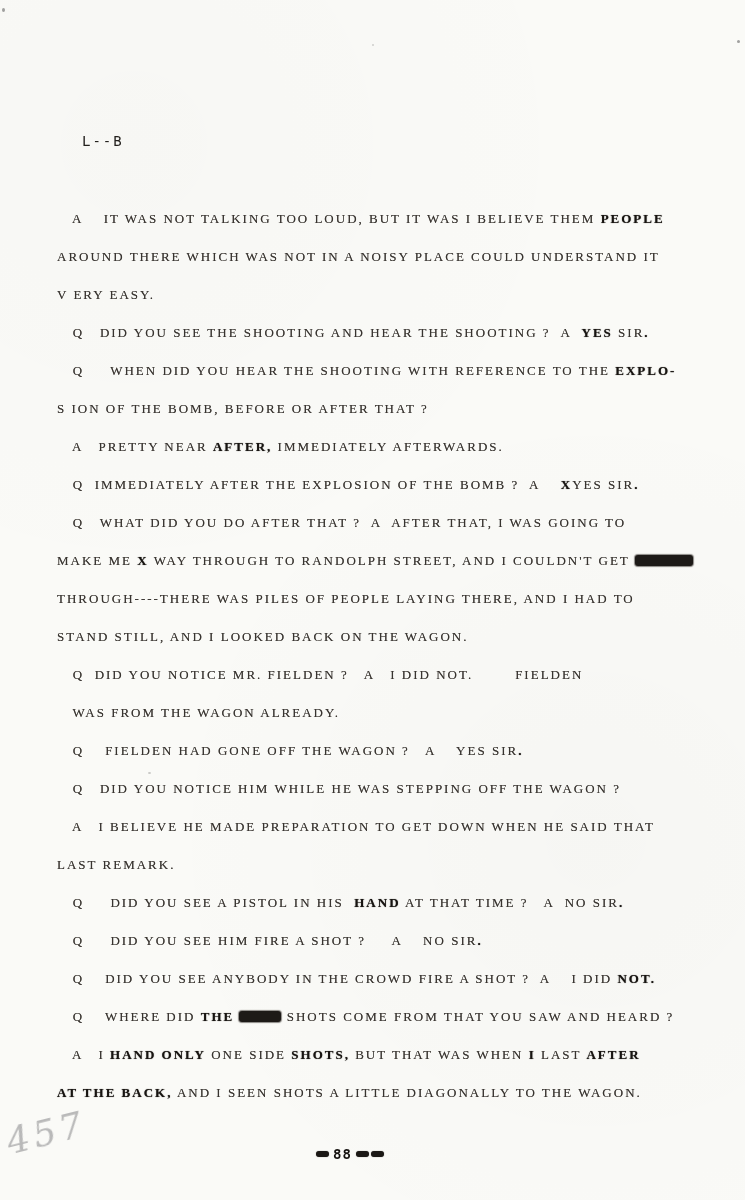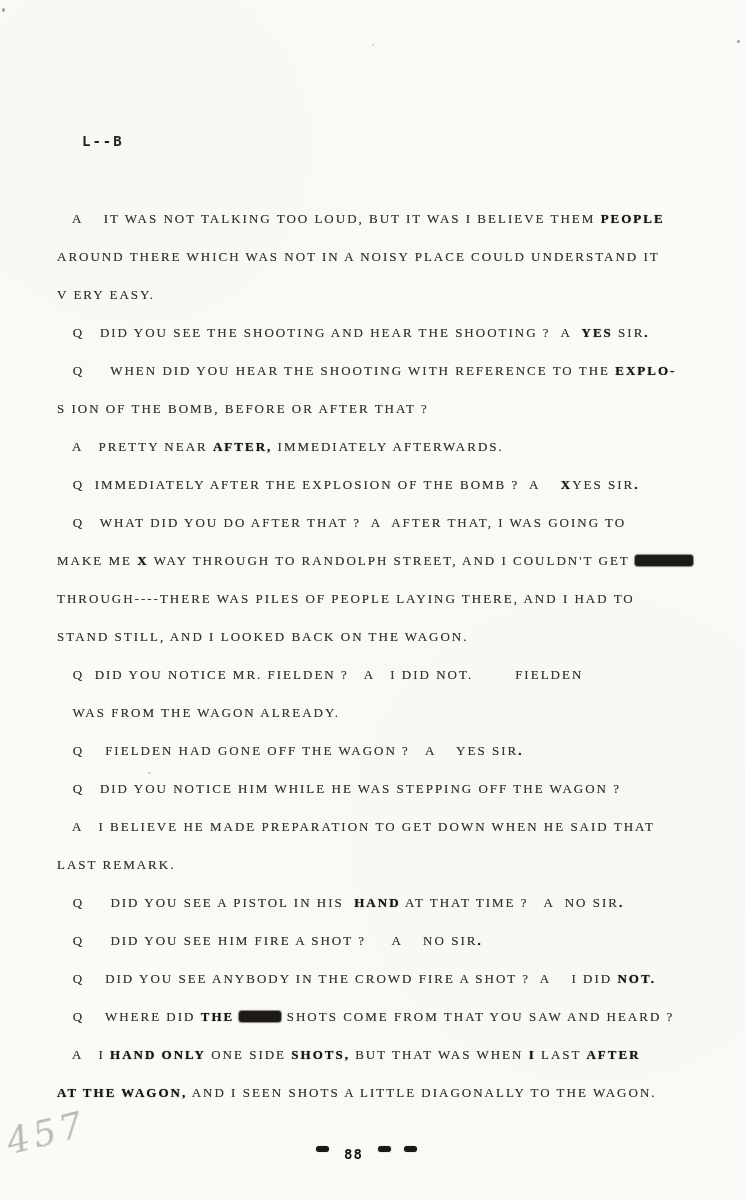--- a/index.html
+++ b/index.html
@@ -9,40 +9,40 @@
     background:
       radial-gradient(circle at 18% 12%, rgba(0,0,0,0.012), transparent 40%),
       radial-gradient(circle at 80% 70%, rgba(0,0,0,0.015), transparent 45%),
       #fafaf7;
     overflow:hidden;
     font-family:"DejaVu Sans Mono","Liberation Mono",monospace;
     color:#383430;
   }
   .exhibit-label{
     position:absolute;left:82px;top:133px;
-    font-size:14px;font-weight:bold;letter-spacing:2px;color:#23201d;
+    font-size:14px;font-weight:normal;letter-spacing:2px;color:#23201d;
   }
   .transcript{
     position:absolute;left:57px;top:200px;width:668px;font-family:Liberation Serif, serif;
   }
   .line{
     height:38px;line-height:38px;
     white-space:pre;
     font-size:13px;letter-spacing:2px;
     text-shadow:0 0 0.5px rgba(45,40,35,0.55);
   }
   .line b{font-weight:bold;color:#171411;text-shadow:0 0 1px rgba(20,16,12,0.7);}
   .blob{
     display:inline-block;height:11px;vertical-align:-1px;
     background:#1d1a17;border-radius:3px;
     box-shadow:0 0 1px 1px rgba(25,20,16,0.5);
   }
   .page-number{
     position:absolute;left:316px;top:1146px;
-    display:flex;align-items:flex-start;gap:15px;
+    display:flex;align-items:center;gap:4px;
     font-size:14px;font-weight:bold;letter-spacing:1px;color:#14110e;
   }
   .dashblob{width:13px;height:6px;background:#1b1815;border-radius:3px;box-shadow:0 0 1px rgba(20,16,12,.6);}
   .dashblob.second{margin-left:-2px;}
   .pencil-annotation{
     position:absolute;left:6px;top:1112px;
     font-family:"DejaVu Serif","Liberation Serif",serif;
     font-style:italic;font-size:36px;letter-spacing:4px;
     color:rgba(95,95,100,0.42);
     transform:rotate(-14deg);
@@ -74,21 +74,21 @@
       <div class="line"><span>   WAS FROM THE WAGON ALREADY.</span></div>
       <div class="line"><span>   Q    FIELDEN HAD GONE OFF THE WAGON ?   A    YES SIR</span><b>.</b></div>
       <div class="line"><span>   Q   DID YOU NOTICE HIM WHILE HE WAS STEPPING OFF THE WAGON ?</span></div>
       <div class="line"><span>   A   I BELIEVE HE MADE PREPARATION TO GET DOWN WHEN HE SAID THAT</span></div>
       <div class="line"><span>LAST REMARK.</span></div>
       <div class="line"><span>   Q     DID YOU SEE A PISTOL IN HIS  </span><b>HAND</b><span> AT THAT TIME ?   A  NO SIR</span><b>.</b></div>
       <div class="line"><span>   Q     DID YOU SEE HIM FIRE A SHOT ?     A    NO SIR</span><b>.</b></div>
       <div class="line"><span>   Q    DID YOU SEE ANYBODY IN THE CROWD FIRE A SHOT ?  A    I DID </span><b>NOT.</b></div>
       <div class="line"><span>   Q    WHERE DID </span><b>THE</b><span> </span><span class="blob" style="width: 42px;"></span><span> SHOTS COME FROM THAT YOU SAW AND HEARD ?</span></div>
       <div class="line"><span>   A   I </span><b>HAND</b><span> </span><b>ONLY</b><span> ONE SIDE </span><b>SHOTS,</b><span> BUT THAT WAS WHEN </span><b>I</b><span> LAST </span><b>AFTER</b></div>
-      <div class="line"><b>AT THE WAGON,</b><span> AND I SEEN SHOTS A LITTLE DIAGONALLY TO THE WAGON.</span></div>
+      <div class="line"><b>AT THE BACK,</b><span> AND I SEEN SHOTS A LITTLE DIAGONALLY TO THE WAGON.</span></div>
     </div>
 
   <div class="page-number">
     <span class="dashblob"></span>
     <span>88</span>
     <span class="dashblob"></span>
     <span class="dashblob second"></span>
   </div>
 
   <div class="pencil-annotation">457</div>

